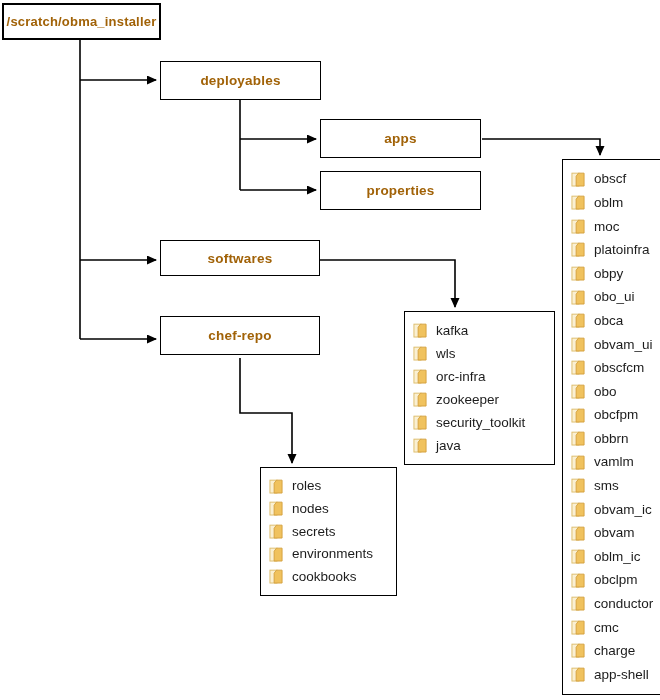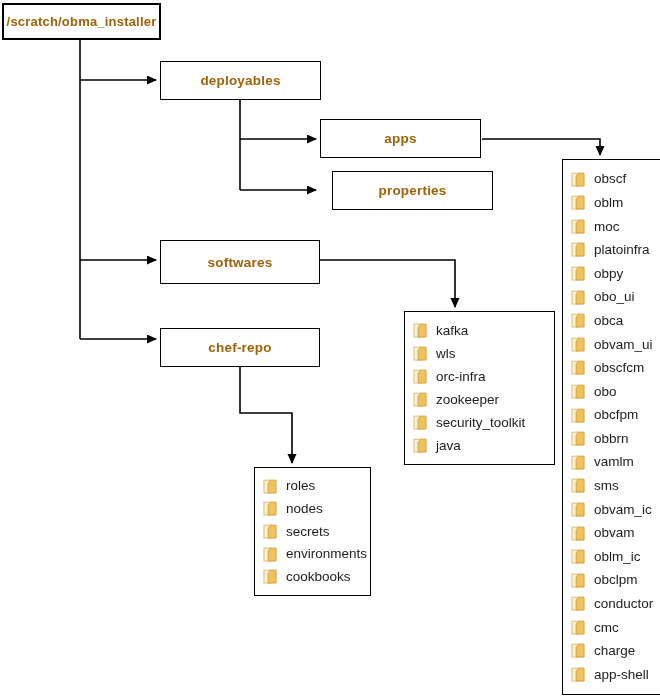--- a/index.html
+++ b/index.html
@@ -97,29 +97,29 @@
   </div>
 
   <div class="label-box" style="left:320px; top:119px; width:161px; height:39px;">
     <span>apps</span>
   </div>
 
   <div class="label-box" style="left:160px; top:61px; width:161px; height:39px;">
     <span>deployables</span>
   </div>
 
-  <div class="label-box" style="left:320px; top:171px; width:161px; height:39px;margin-left:12px;">
+  <div class="label-box" style="left:320px; top:171px; width:161px; height:39px;">
     <span>properties</span>
   </div>
 
-  <div class="label-box" style="left:160px; top:240px; width:160px; height:44px;">
+  <div class="label-box" style="left:160px; top:240px; width:160px; height:36px;">
     <span>softwares</span>
   </div>
 
-  <div class="label-box" style="left:160px; top:328px; width:160px; height:39px;">
+  <div class="label-box" style="left:160px; top:316px; width:160px; height:39px;">
     <span>chef-repo</span>
   </div>
 
   <div class="list-box" style="left:538px; top:159px; width:119px; height:536px;">
       <div class="folder-row">
         <svg class="folder-icon" viewBox="0 0 15 16" xmlns="http://www.w3.org/2000/svg">
           <rect x="1" y="1.2" width="7.5" height="13.8" fill="#faf0d3" stroke="#ddbc6a" stroke-width="1"></rect>
           <path d="M5.5 4.5 L8 1.2 H14 V15 H5.5 Z" fill="#f0c25e" stroke="#d4a03c" stroke-width="1"></path>
         </svg>
         <span>obscf</span>
@@ -311,21 +311,21 @@
       </div>
       <div class="folder-row">
         <svg class="folder-icon" viewBox="0 0 15 16" xmlns="http://www.w3.org/2000/svg">
           <rect x="1" y="1.2" width="7.5" height="13.8" fill="#faf0d3" stroke="#ddbc6a" stroke-width="1"></rect>
           <path d="M5.5 4.5 L8 1.2 H14 V15 H5.5 Z" fill="#f0c25e" stroke="#d4a03c" stroke-width="1"></path>
         </svg>
         <span>java</span>
       </div>
     </div>
 
-  <div class="list-box" style="left:230px; top:467px; width:117px; height:129px;">
+  <div class="list-box" style="left:236px; top:467px; width:137px; height:129px;">
       <div class="folder-row">
         <svg class="folder-icon" viewBox="0 0 15 16" xmlns="http://www.w3.org/2000/svg">
           <rect x="1" y="1.2" width="7.5" height="13.8" fill="#faf0d3" stroke="#ddbc6a" stroke-width="1"></rect>
           <path d="M5.5 4.5 L8 1.2 H14 V15 H5.5 Z" fill="#f0c25e" stroke="#d4a03c" stroke-width="1"></path>
         </svg>
         <span>roles</span>
       </div>
       <div class="folder-row">
         <svg class="folder-icon" viewBox="0 0 15 16" xmlns="http://www.w3.org/2000/svg">
           <rect x="1" y="1.2" width="7.5" height="13.8" fill="#faf0d3" stroke="#ddbc6a" stroke-width="1"></rect>

